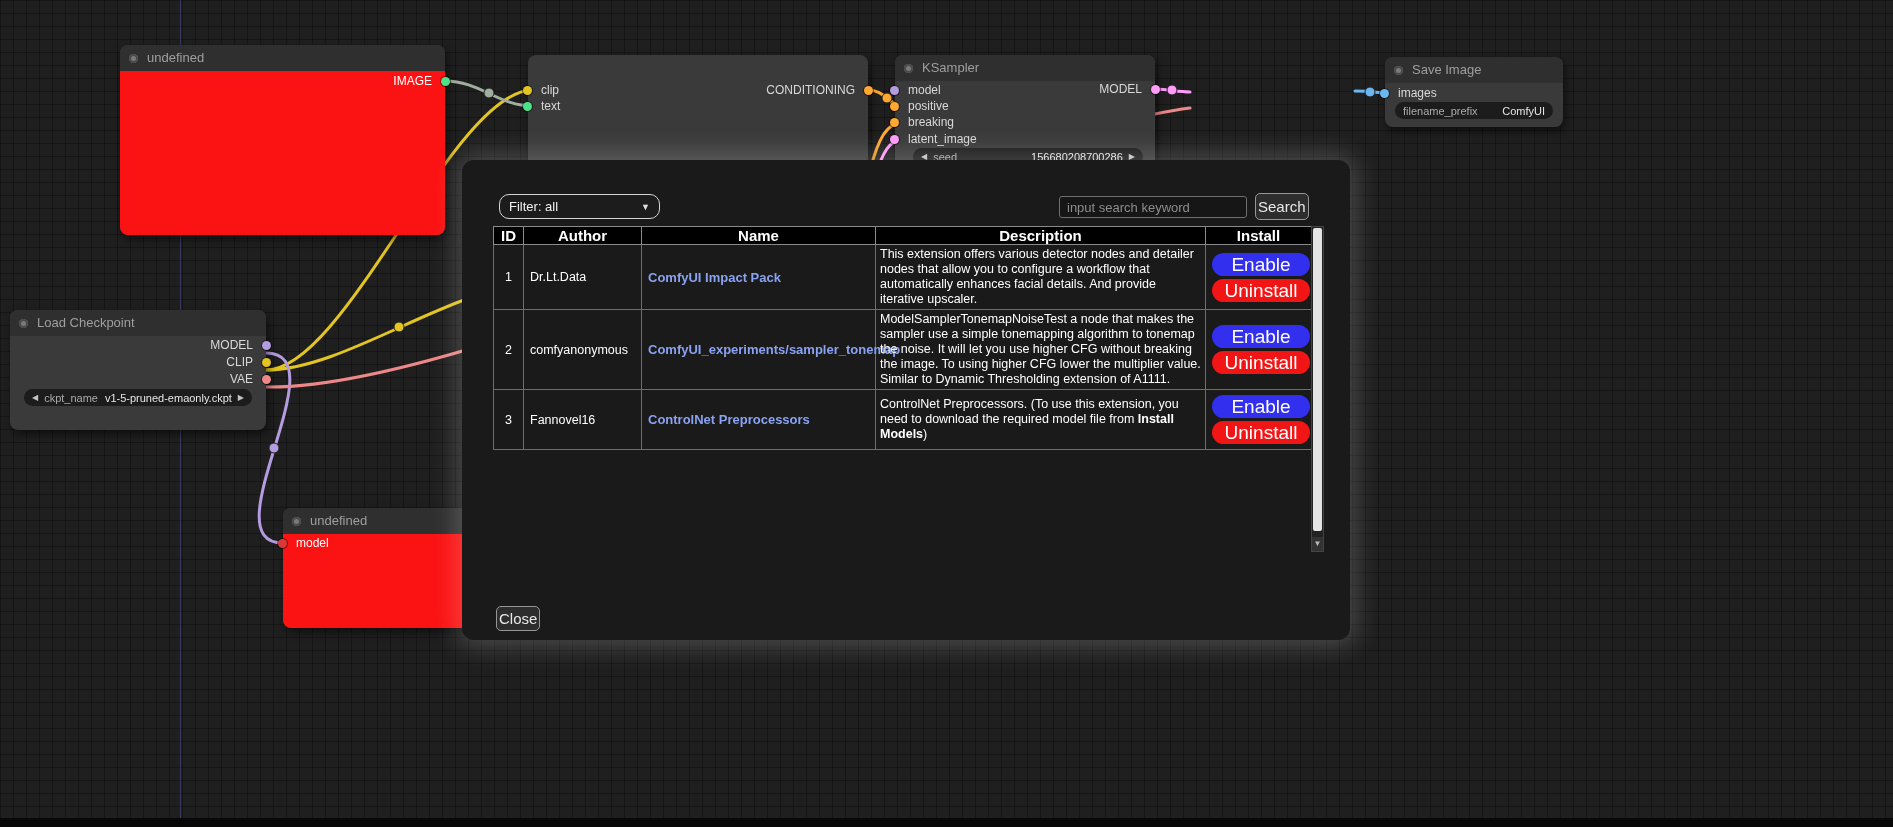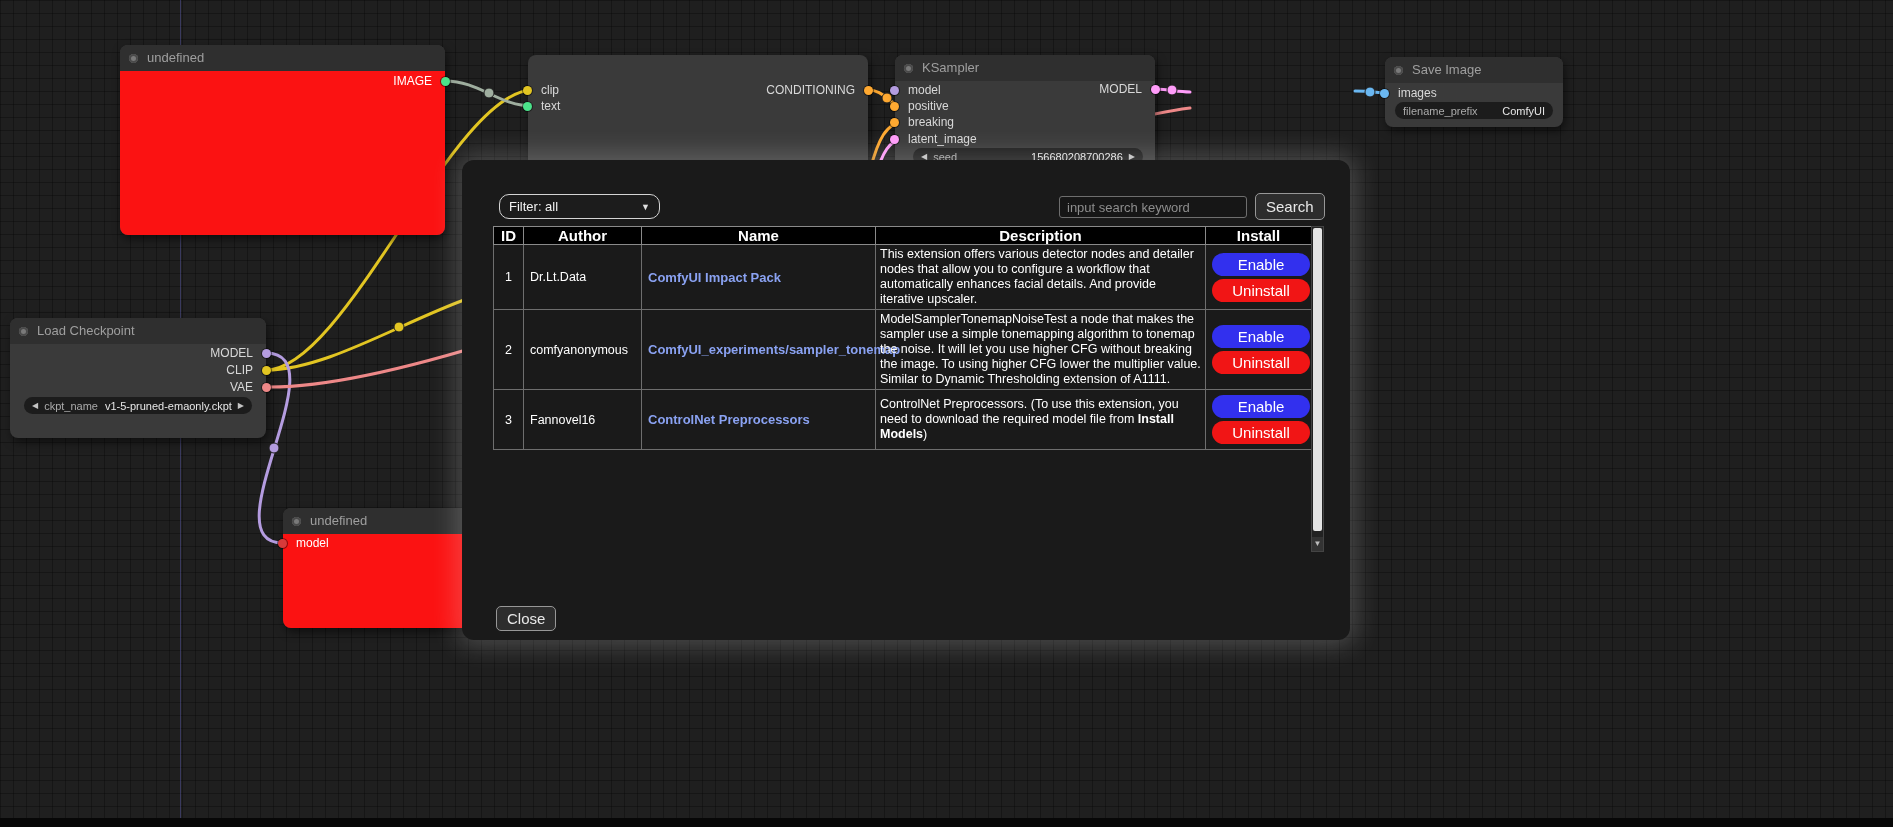--- a/index.html
+++ b/index.html
@@ -87,21 +87,21 @@
   }
   .filter-select .caret { font-size:9px; color:#e0e0e0; }
   .search-input {
     position:absolute; left:597px; top:36px; width:188px; height:22px;
     background:#161616; border:1px solid #6e6e6e; border-radius:3px;
     color:#ddd; font-size:13px; padding:0 7px; font-family:"Liberation Sans", sans-serif;
   }
   .search-input::placeholder { color:#8d8d8d; }
   .gray-btn {
     background:#2d2d2d; border:1px solid #979797; border-radius:5px;
-    color:#e8e8e8; font-size:15px; padding:2px 10px;
+    color:#e8e8e8; font-size:15px; padding:2px 2px;
     font-family:"Liberation Sans", sans-serif; cursor:pointer;
   }
   .search-btn { position:absolute; left:793px; top:33px; height:27px; }
   .close-btn { position:absolute; left:34px; top:446px; height:25px; }
 
   table.ext-table {
     position:absolute; left:31px; top:66px; width:818px;
     border-collapse:collapse; table-layout:fixed;
     font-size:12.5px; color:#fff;
   }
@@ -109,21 +109,21 @@
     background:#000; color:#fff; font-size:15px; font-weight:bold;
     border:1px solid #8a8a8a; height:16px; padding:0 2px;
   }
   .ext-table td { border:1px solid #6e6e6e; padding:2px 6px; vertical-align:middle; }
   .ext-table td.c-id { text-align:center; }
   .ext-table td.c-desc { line-height:15px; padding:2px 4px; }
   .ext-table a.ext-link { color: var(--link, #8aa2f2); font-weight:bold; font-size:13px; text-decoration:none; }
   .ext-table td.c-install { text-align:center; }
   .pill-btn {
     display:block; width:98px; height:23px; margin:3px auto;
-    border:none; border-radius:12px; color:#fff; font-size:15px;
+    border:none; border-radius:12px; color:#fff; font-size:19px;
     font-family:"Liberation Sans", sans-serif; cursor:pointer; line-height:21px;
   }
   .pill-btn.enable { background: var(--enable_button, #3230ee); }
   .pill-btn.uninstall { background: var(--uninstall_button, #f11515); }
 
   .scrollbar {
     position:absolute; left:849px; top:66px; width:13px; height:326px;
     background:#222; border:1px solid #444;
   }
   .scroll-thumb { position:absolute; left:1px; right:1px; top:1px; height:303px; background:#e4e4e4; border-radius:2px; }
@@ -231,21 +231,21 @@
     <div class="slot in" style="top:28px;">
       <span class="dot c-image"></span>
       <span class="slot-label">images</span>
     </div>
     <div class="widget" style="left:10px; top:45px; width:158px;">
       <span class="w-name">filename_prefix</span>
       <span class="w-value">ComfyUI</span>
     </div>
   </div>
 
-  <div class="node" style="left:10px; top:318px; width:256px; height:120px;">
+  <div class="node" style="left:10px; top:310px; width:256px; height:120px;">
     <div class="node-title">
       <span class="title-dot"></span>
       <span>Load Checkpoint</span>
     </div>
     <div class="node-body"></div>
     <div class="slot out" style="top:27px;">
       <span class="slot-label">MODEL</span>
       <span class="dot c-model"></span>
     </div>
     <div class="slot out" style="top:44px;">

